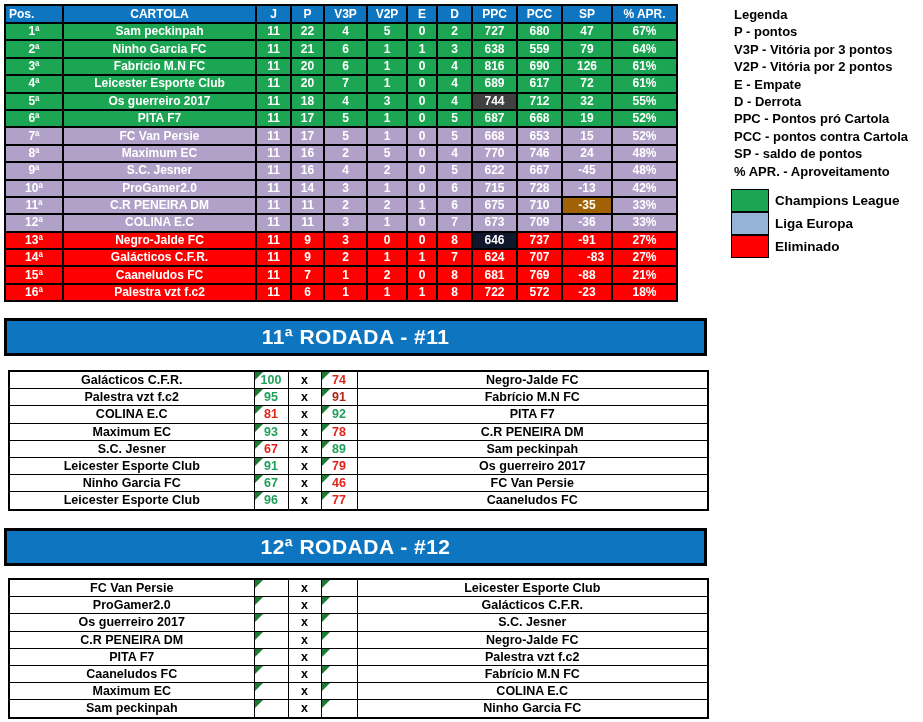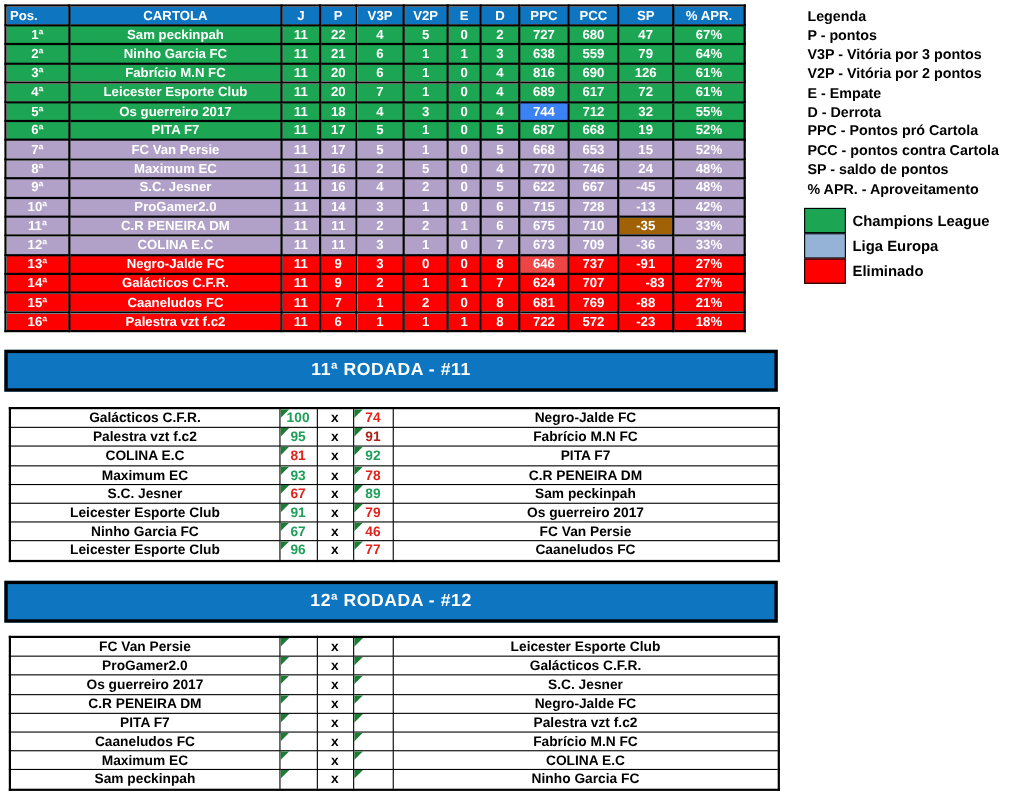--- a/index.html
+++ b/index.html
@@ -17,21 +17,21 @@
   #legend{position:absolute;left:734px;top:6px;color:#000;font-weight:bold;font-size:13px;line-height:17.4px;white-space:nowrap;}
 
   
   #zone-legend{position:absolute;left:731px;top:189px;}
   .zl-row{display:flex;align-items:center;height:23px;}
   .zl-swatch{width:38px;height:23px;border:1px solid #000;box-sizing:border-box;margin-right:6px;flex:0 0 auto;margin-top:-1px;}
   .zl-label{font-weight:bold;font-size:13.5px;color:#000;white-space:nowrap;}
 
   
   .banner{position:absolute;left:4px;width:697px;height:32px;border:3px solid #000;
-    display:flex;align-items:center;justify-content:center;color:#fff;font-weight:bold;font-size:16px;letter-spacing:.5px;}
+    display:flex;align-items:center;justify-content:center;color:#fff;font-weight:bold;font-size:21px;letter-spacing:.5px;}
   #banner11{top:318px;}
   #banner12{top:528px;}
 
   
   .fixtures{position:absolute;left:8px;border-collapse:collapse;table-layout:fixed;width:699px;border:2px solid #000;}
   #fixtures11{top:370px;}
   #fixtures12{top:578px;}
   .fixtures td{border:1px solid #000;font-weight:bold;font-size:12.5px;color:#000;text-align:center;
     padding:0;height:16.2px;line-height:16px;white-space:nowrap;overflow:hidden;}
   .fixtures td.score{position:relative;}
@@ -130,21 +130,21 @@
         </tr>
         <tr>
           <td style="background: rgb(28, 166, 83);">5ª</td>
           <td style="background: rgb(28, 166, 83);">Os guerreiro 2017</td>
           <td style="background: rgb(28, 166, 83);">11</td>
           <td style="background: rgb(28, 166, 83);">18</td>
           <td style="background: rgb(28, 166, 83);">4</td>
           <td style="background: rgb(28, 166, 83);">3</td>
           <td style="background: rgb(28, 166, 83);">0</td>
           <td style="background: rgb(28, 166, 83);">4</td>
-          <td style="background: #3b82f6;">744</td>
+          <td style="background: #404040;">744</td>
           <td style="background: rgb(28, 166, 83);">712</td>
           <td style="background: rgb(28, 166, 83);">32</td>
           <td style="background: rgb(28, 166, 83);">55%</td>
         </tr>
         <tr>
           <td style="background: rgb(28, 166, 83);">6ª</td>
           <td style="background: rgb(28, 166, 83);">PITA F7</td>
           <td style="background: rgb(28, 166, 83);">11</td>
           <td style="background: rgb(28, 166, 83);">17</td>
           <td style="background: rgb(28, 166, 83);">5</td>
@@ -242,21 +242,21 @@
         </tr>
         <tr>
           <td style="background: rgb(255, 0, 0);">13ª</td>
           <td style="background: rgb(255, 0, 0);">Negro-Jalde FC</td>
           <td style="background: rgb(255, 0, 0);">11</td>
           <td style="background: rgb(255, 0, 0);">9</td>
           <td style="background: rgb(255, 0, 0);">3</td>
           <td style="background: rgb(255, 0, 0);">0</td>
           <td style="background: rgb(255, 0, 0);">0</td>
           <td style="background: rgb(255, 0, 0);">8</td>
-          <td style="background: #ef4444;">646</td>
+          <td style="background: #0f172a;">646</td>
           <td style="background: rgb(255, 0, 0);">737</td>
           <td style="background: rgb(255, 0, 0);">-91</td>
           <td style="background: rgb(255, 0, 0);">27%</td>
         </tr>
         <tr>
           <td style="background: rgb(255, 0, 0);">14ª</td>
           <td style="background: rgb(255, 0, 0);">Galácticos C.F.R.</td>
           <td style="background: rgb(255, 0, 0);">11</td>
           <td style="background: rgb(255, 0, 0);">9</td>
           <td style="background: rgb(255, 0, 0);">2</td>

